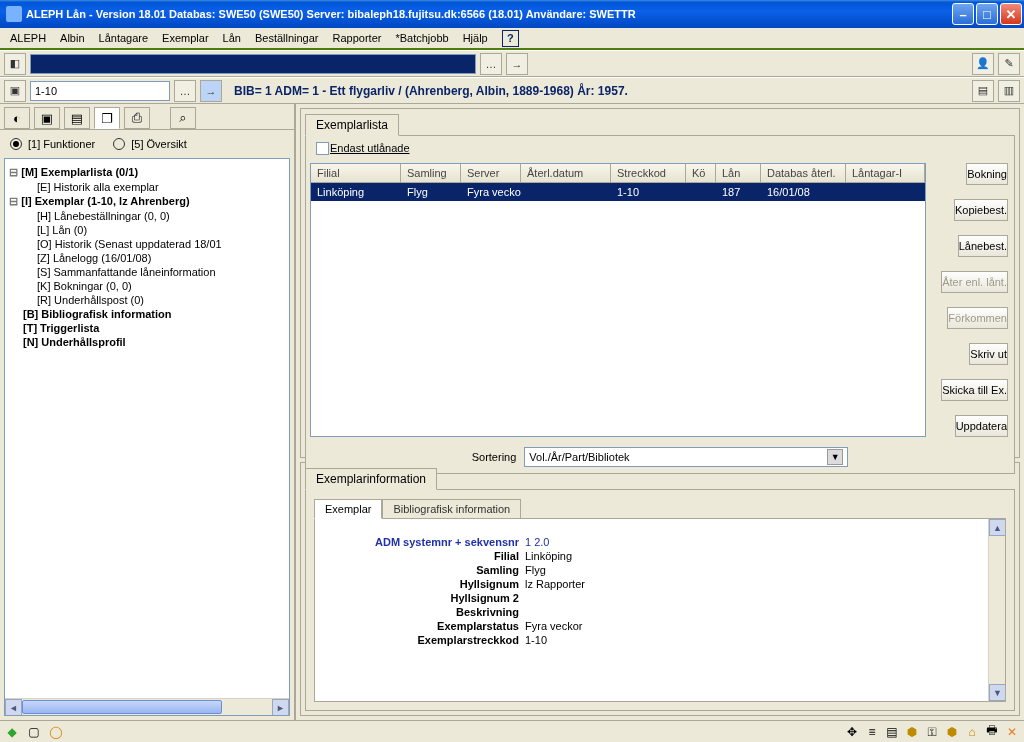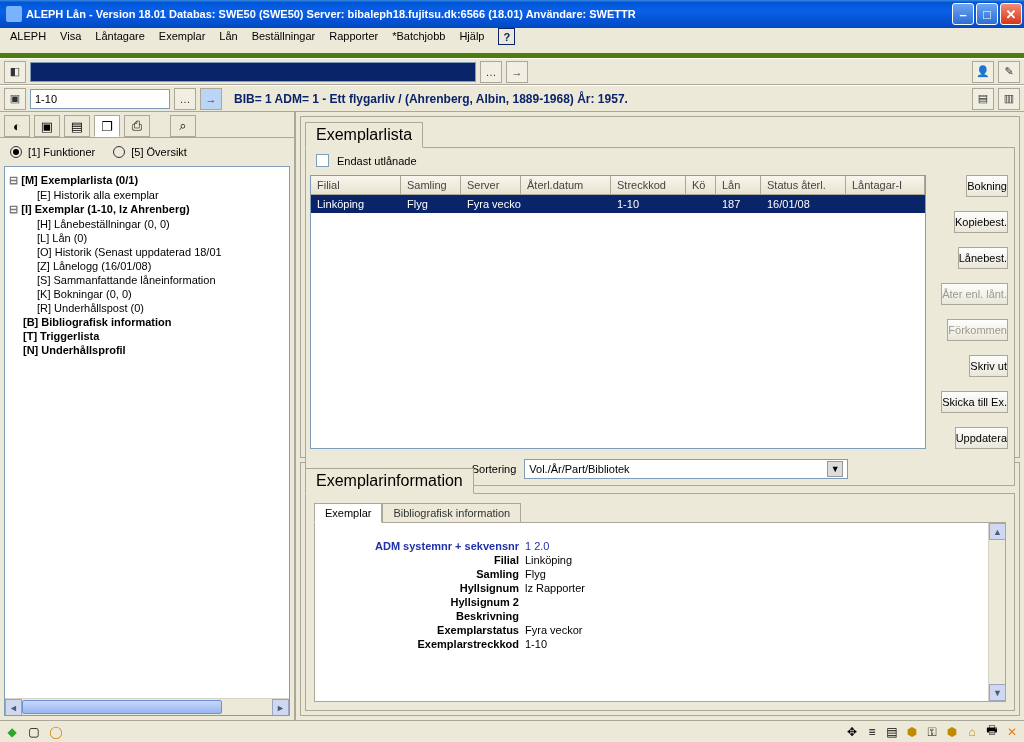--- a/index.html
+++ b/index.html
@@ -4,21 +4,21 @@
 <style>
 * { box-sizing: border-box; margin: 0; padding: 0; font-family: "Tahoma", "Segoe UI", sans-serif; font-size: 11px; }
 body { background: #ece9d8; width: 1024px; height: 742px; overflow: hidden; display: flex; flex-direction: column; }
 .titlebar { height: 28px; background: linear-gradient(to bottom, #3c8cde 0%, #0056d6 8%, #0a60e8 40%, #0048c0 100%); color: #fff; display: flex; align-items: center; padding: 0 2px 0 6px; font-weight: bold; font-size: 12px; }
 .titlebar .title-icon { width: 16px; height: 16px; background: #79b3ff; margin-right: 4px; border-radius: 2px; }
 .titlebar .spacer { flex: 1; }
 .winbtn { width: 22px; height: 22px; margin-left: 2px; border: 1px solid #fff; border-radius: 3px; display: flex; align-items: center; justify-content: center; font-weight: bold; font-size: 13px; color: #fff; }
 .winbtn.min { background: linear-gradient(#6fa5ef,#2a6ed8); }
 .winbtn.max { background: linear-gradient(#6fa5ef,#2a6ed8); }
 .winbtn.close { background: linear-gradient(#f38b7a,#d4361a); }
-.menubar { height: 30px; background: #ece9d8; display: flex; padding: 0 4px; gap: 2px; border-bottom: 5px solid #4d7c0f; }
+.menubar { height: 22px; background: #ece9d8; display: flex; align-items: center; padding: 0 4px; gap: 2px; border-bottom: 2px solid #4d7c0f; }
 .menubar span { padding: 2px 6px; cursor: default; }
 .helpicon { width: 17px; height: 17px; border: 1px solid #0a246a; color: #0a246a; font-weight: bold; display: inline-flex; align-items: center; justify-content: center; margin-left: 6px; }
 .toolbar { height: 27px; display: flex; align-items: center; padding: 2px 4px; gap: 4px; border-top: 1px solid #fff; border-bottom: 1px solid #aca899; }
 .tbtn { width: 22px; height: 22px; border: 1px solid #aca899; background: #f1efe2; display: flex; align-items: center; justify-content: center; font-size: 11px; color: #333; }
 .tbox { height: 20px; border: 1px solid #7f9db9; background: #fff; padding: 0 4px; display: flex; align-items: center; color: #000; }
 .tbox.wide { width: 140px; }
 .bibline { color: #0a246a; font-weight: bold; font-size: 12px; margin-left: 8px; }
 .mainrow { flex: 1; display: flex; min-height: 0; }
 .leftpane { width: 296px; display: flex; flex-direction: column; border-right: 2px solid #aca899; background: #ece9d8; }
 .lefttabs { height: 26px; display: flex; align-items: flex-end; padding: 0 4px; gap: 4px; border-bottom: 1px solid #aca899; background: #ece9d8; }
@@ -32,23 +32,23 @@
 .tree-node.root::before { content: "⊟ "; color: #7b7b7b; }
 .tree-node.child { padding-left: 28px; }
 .tree-node.bold { font-weight: bold; }
 .hscroll { position: absolute; left: 0; right: 0; bottom: 0; height: 17px; background: #ece9d8; border-top: 1px solid #d6d3c6; }
 .hscroll .thumb { position: absolute; left: 17px; width: 200px; top: 1px; bottom: 1px; background: linear-gradient(#c7d7fb,#98b6f0); border: 1px solid #6e8fd8; border-radius: 2px; }
 .hscroll .arrow { position: absolute; top: 0; width: 17px; height: 17px; background: #cfd8ef; border: 1px solid #98a6c2; display:flex; align-items:center; justify-content:center; font-size:9px; color: #4a5a7a;}
 .hscroll .arrow.l{left:0;} .hscroll .arrow.r{right:0;}
 .rightpane { flex: 1; display: flex; flex-direction: column; padding: 4px; gap: 4px; min-width: 0;}
 .panel { border: 1px solid #aca899; background: #ece9d8; padding: 4px; display: flex; flex-direction: column; }
 .tabctrl { display: flex; }
-.tabhdr { border: 1px solid #aca899; border-bottom: 1px solid #ece9d8; padding: 3px 10px; background: #ece9d8; font-size: 16px; position: relative; top: 1px; z-index: 2;}
+.tabhdr { border: 1px solid #aca899; border-bottom: 1px solid #ece9d8; padding: 3px 10px; background: #ece9d8; font-size: 12px; position: relative; top: 1px; z-index: 2;}
 .tabbody { border: 1px solid #aca899; background: #ece9d8; flex:1; display:flex; flex-direction:column; position:relative; }
-.checkbox-row { padding: 6px 10px; display: flex; align-items: flex-end; gap: 8px; }
+.checkbox-row { padding: 6px 10px; display: flex; align-items: flex-start; gap: 1px; text-decoration: underline; }
 .cb { width: 13px; height: 13px; border: 1px solid #7f9db9; background: #fff; }
 .grid-wrap { display: flex; padding: 2px 4px 4px 4px; flex:1; min-height: 0;}
 .grid { flex:1; border: 1px solid #7f9db9; background: #fff; display: flex; flex-direction: column; min-width:0;}
 .gridhead { display: flex; background: #ece9d8; border-bottom: 1px solid #aca899; }
 .ghcell { border-right: 1px solid #aca899; padding: 3px 6px; color: #444; background: linear-gradient(#f8f6ed,#e7e3d0); white-space:nowrap; overflow:hidden;}
 .gridbody { flex:1; overflow: hidden; }
 .grow { display: flex; background: #0a246a; color: #fff; }
 .gcell { padding: 3px 6px; white-space:nowrap; overflow:hidden;}
 .btncol { width: 84px; display: flex; flex-direction: column; gap: 14px; padding: 0 2px 0 8px; align-items: flex-end; }
 .wbtn { height: 22px; border: 1px solid #aca899; background: linear-gradient(#fefefe,#e9e6d9); text-align: center; line-height: 20px; font-size: 11px; white-space:nowrap; overflow:hidden;}
@@ -80,21 +80,21 @@
   <div class="title-icon"></div>
   <span>ALEPH Lån - Version 18.01  Databas:  SWE50 (SWE50)  Server:  bibaleph18.fujitsu.dk:6566 (18.01)  Användare:  SWETTR</span>
   <div class="spacer"></div>
   <div class="winbtn min">–</div>
   <div class="winbtn max">□</div>
   <div class="winbtn close">✕</div>
 </div>
 
 <div class="menubar">
   <span>ALEPH</span>
-  <span>Visa</span>
+  <span>Albin</span>
   <span>Låntagare</span>
   <span>Exemplar</span>
   <span>Lån</span>
   <span>Beställningar</span>
   <span>Rapporter</span>
   <span>*Batchjobb</span>
   <span>Hjälp</span>
   <span class="helpicon">?</span>
 </div>
 
@@ -179,21 +179,21 @@
         <div class="grid-wrap">
           <div class="grid">
             <div class="gridhead">
               <div class="ghcell" style="width:90px">Filial</div>
               <div class="ghcell" style="width:60px">Samling</div>
               <div class="ghcell" style="width:60px">Server</div>
               <div class="ghcell" style="width:90px">Återl.datum</div>
               <div class="ghcell" style="width:75px">Streckkod</div>
               <div class="ghcell" style="width:30px">Kö</div>
               <div class="ghcell" style="width:45px">Lån</div>
-              <div class="ghcell" style="width:85px">Status återl.</div>
+              <div class="ghcell" style="width:85px">Databas återl.</div>
               <div class="ghcell" style="flex:1">Låntagar-I</div>
             </div>
             <div class="gridbody">
               <div class="grow">
                 <div class="gcell" style="width:90px">Linköping</div>
                 <div class="gcell" style="width:60px">Flyg</div>
                 <div class="gcell" style="width:60px">Fyra veckor</div>
                 <div class="gcell" style="width:90px"></div>
                 <div class="gcell" style="width:75px">1-10</div>
                 <div class="gcell" style="width:30px"></div>

